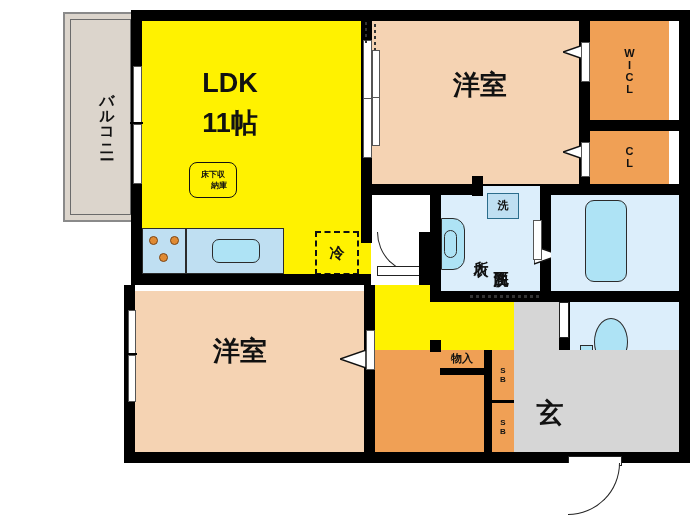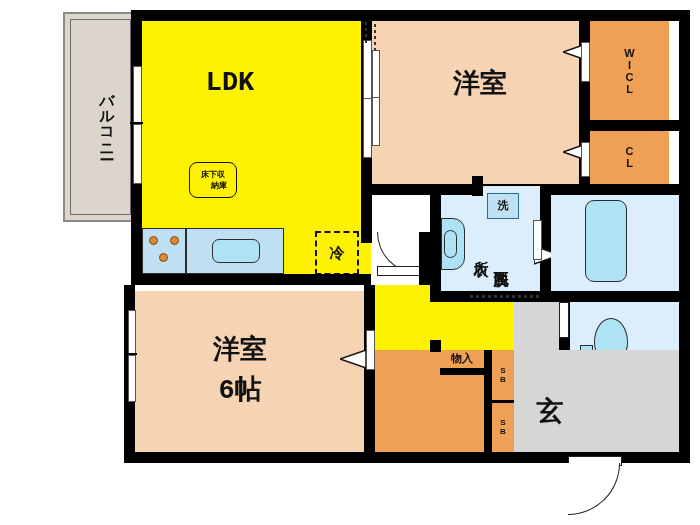--- a/index.html
+++ b/index.html
@@ -17,21 +17,21 @@
   .f-entry{background:#D6D6D6;}
   .f-balcony{background:#DCD5CC;}
 
   
   .wall{position:absolute;background:#000000;}
   .thinwall{position:absolute;background:#000000;}
 
   
   .lbl{position:absolute;color:#111;text-align:center;white-space:nowrap;
        font-weight:bold;letter-spacing:0px;}
-  .lbl-big{font-size:27px;line-height:30px;font-family:Liberation Mono, monospace;}
+  .lbl-big{font-size:27px;line-height:30px;}
   .lbl-mid{font-size:15px;line-height:17px;}
   .lbl-sm{font-size:11px;line-height:12px;}
   .lbl-xs{font-size:8px;line-height:9px;}
   .vert{writing-mode:vertical-rl;text-orientation:upright;}
   .col{display:flex;flex-direction:column;align-items:center;justify-content:center;}
 
   
   .fixture{position:absolute;box-sizing:border-box;border:1.4px solid #2b2b2b;}
   .tub{background:#AEE3F5;border-radius:9px;}
   .sinkbowl{background:#AEE3F5;border-radius:7px;}
@@ -79,20 +79,21 @@
 
   <div class="wall" style="left:124px;top:285px;width:11px;height:178px;"></div>
 
   <div class="wall" style="left:124px;top:452px;width:566px;height:11px;"></div>
 
   <div class="wall" style="left:679px;top:10px;width:11px;height:453px;"></div>
 
   <div class="fill f-ldk" style="left:142px;top:21px;width:219px;height:264px;"></div>
   <div class="fill f-ldk" style="left:142px;top:225px;width:229px;height:60px;"></div>
   <div class="lbl lbl-big" style="left:170px;top:68px;width:120px;">LDK</div>
+  <div class="lbl lbl-big" style="left:170px;top:108px;width:120px;">11帖</div>
 
   <div class="roundbox" style="left:189px;top:162px;width:48px;height:36px;"></div>
   <div class="lbl lbl-xs" style="left:189px;top:170px;width:48px;">床下収</div>
   <div class="lbl lbl-xs" style="left:189px;top:181px;width:60px;">納庫</div>
 
   <div class="pane" style="left:133px;top:66px;width:7px;height:58px;"></div>
   <div class="pane" style="left:133px;top:124px;width:7px;height:58px;"></div>
   <div class="thinwall" style="left:130px;top:122px;width:13px;height:2px;"></div>
 
   <div class="fixture counter" style="left:186px;top:228px;width:98px;height:46px;"></div>
@@ -195,21 +196,20 @@
 
   <div class="swing bl" style="left:377px;top:232px;width:42px;height:42px;border-right:none;border-top:none;"></div>
   <div class="doorleaf" style="left:377px;top:266px;width:42px;height:8px;"></div>
   <div class="wall" style="left:419px;top:232px;width:11px;height:53px;"></div>
 
   <div class="swing br" style="left:330px;top:302px;width:42px;height:42px;border-left:none;border-top:none;"></div>
   <div class="doorleaf" style="left:364px;top:302px;width:8px;height:42px;"></div>
 
   <div class="fill f-room" style="left:135px;top:291px;width:229px;height:161px;"></div>
   <div class="lbl lbl-big" style="left:185px;top:336px;width:110px;">洋室</div>
-  <div class="lbl lbl-big" style="left:185px;top:376px;width:110px;">6帖</div>
   <div class="wall" style="left:364px;top:285px;width:11px;height:167px;"></div>
 
   <div class="pane" style="left:128px;top:310px;width:6px;height:45px;"></div>
   <div class="pane" style="left:128px;top:355px;width:6px;height:45px;"></div>
   <div class="thinwall" style="left:125px;top:353px;width:12px;height:2px;"></div>
 
   <svg class="trisvg" style="left:340px;top:348px;" width="28" height="22">
     <polygon points="0,11 26,2 26,20" fill="#ffffff" stroke="#111" stroke-width="1.5"></polygon>
   </svg>
   <div class="pane" style="left:366px;top:330px;width:7px;height:38px;"></div>

